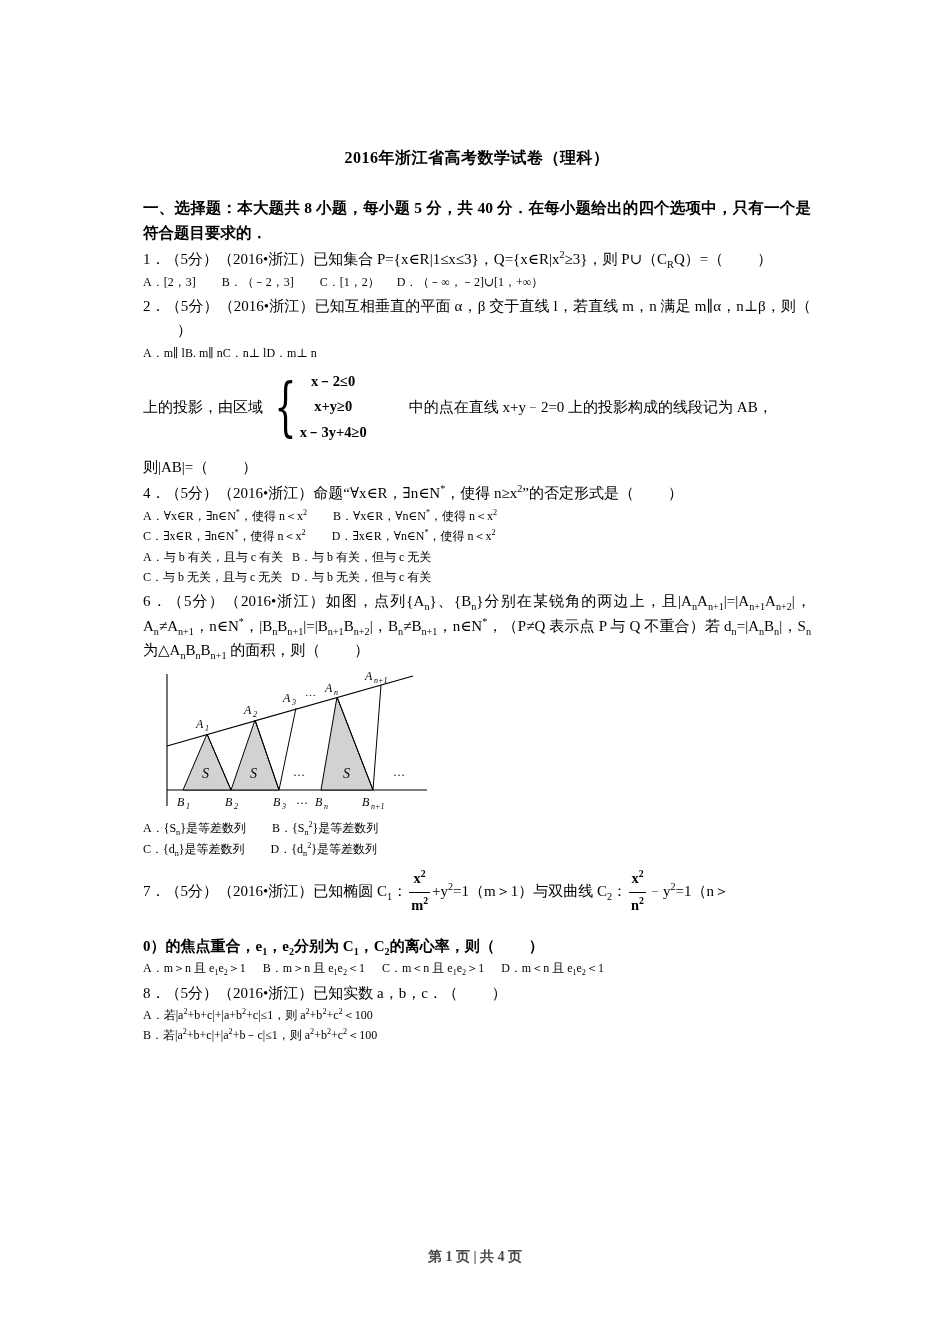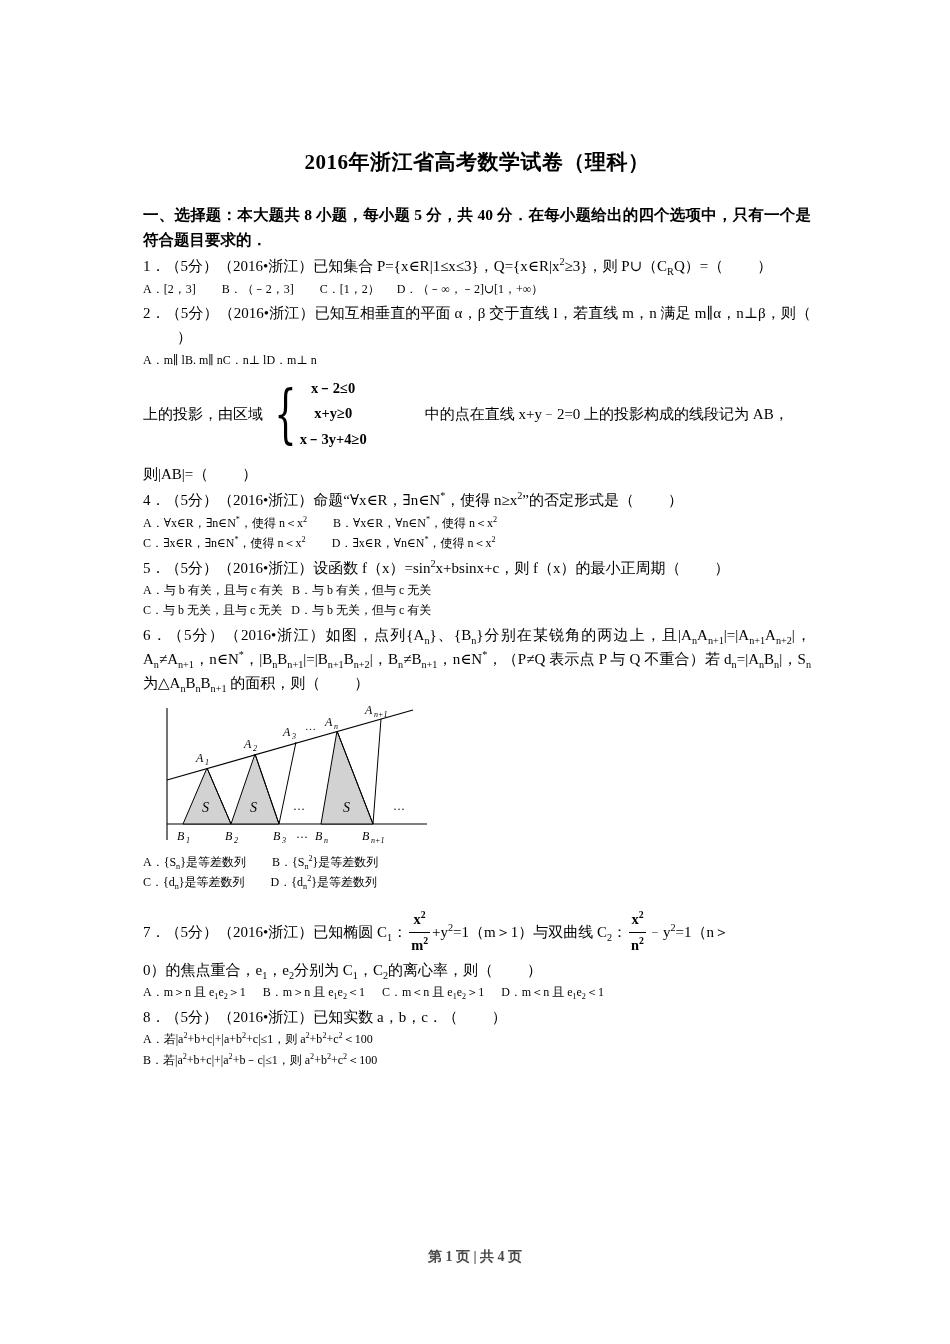--- a/index.html
+++ b/index.html
@@ -16,21 +16,21 @@
     overflow: hidden;
   }
   .page {
     position: absolute;
     left: 143px;
     top: 0;
     width: 668px;
   }
   .doc-title {
     text-align: center;
-    font-size: 21px;
+    font-size: 16px;
     font-weight: bold;
     margin-top: 148px;
     letter-spacing: 0.5px;
   }
   .section-head {
     font-size: 15.5px;
     font-weight: bold;
     line-height: 1.62;
     margin-top: 26px;
     text-align: justify;
@@ -76,21 +76,21 @@
     margin: 0 -6px 0 2px;
   }
   .sys-rows {
     display: inline-block;
     font-weight: bold;
     font-size: 14.5px;
     line-height: 1.75;
     text-align: center;
   }
   .sys-rows div { white-space: nowrap; }
-  .sys-tail { margin-left: 58px; font-weight: normal; }
+  .sys-tail { margin-left: 42px; font-weight: normal; }
 
   
   .frac {
     display: inline-block;
     vertical-align: middle;
     text-align: center;
     font-size: 0.96em;
     margin: 0 2px;
     position: relative;
     top: -1px;
@@ -202,23 +202,20 @@
   <div class="q">
     <span>4．</span><span>（5分）</span><span>（2016•浙江）</span><span>命题“∀x∈R，∃n∈N</span><sup>*</sup><span>，使得 n≥x</span><sup>2</sup><span>”的否定形式是（</span><span class="blank"></span><span>）</span>
   </div>
   <div class="opts">
     <span>A．∀x∈R，∃n∈N<sup>*</sup>，使得 n＜x<sup>2</sup></span><span class="sp3"></span><span>B．∀x∈R，∀n∈N<sup>*</sup>，使得 n＜x<sup>2</sup></span>
   </div>
   <div class="opts">
     <span>C．∃x∈R，∃n∈N<sup>*</sup>，使得 n＜x<sup>2</sup></span><span class="sp3"></span><span>D．∃x∈R，∀n∈N<sup>*</sup>，使得 n＜x<sup>2</sup></span>
   </div>
 
-  <div class="q">
-    <span>5．</span><span>（5分）</span><span>（2016•浙江）</span><span>设函数 f（x）=sin</span><sup>2</sup><span>x+bsinx+c，则 f（x）的最小正周期（</span><span class="blank"></span><span>）</span>
-  </div>
   <div class="opts">
     <span>A．与 b 有关，且与 c 有关</span><span class="sp1"></span><span>B．与 b 有关，但与 c 无关</span>
   </div>
   <div class="opts">
     <span>C．与 b 无关，且与 c 无关</span><span class="sp1"></span><span>D．与 b 无关，但与 c 有关</span>
   </div>
 
   <div class="q">
     <span>6．</span><span>（5分）</span><span>（2016•浙江）</span><span>如图，点列{A<sub>n</sub>}、{B<sub>n</sub>}分别在某锐角的两边上，且|A<sub>n</sub>A<sub>n+1</sub>|=|A<sub>n+1</sub>A<sub>n+2</sub>|，A<sub>n</sub>≠A<sub>n+1</sub>，n∈N<sup>*</sup>，|B<sub>n</sub>B<sub>n+1</sub>|=|B<sub>n+1</sub>B<sub>n+2</sub>|，B<sub>n</sub>≠B<sub>n+1</sub>，n∈N<sup>*</sup>，（P≠Q 表示点 P 与 Q 不重合）若 d<sub>n</sub>=|A<sub>n</sub>B<sub>n</sub>|，S<sub>n</sub> 为△A<sub>n</sub>B<sub>n</sub>B<sub>n+1</sub> 的面积，则（</span><span class="blank"></span><span>）</span>
   </div>
@@ -289,24 +286,24 @@
     </svg>
   </div>
 
   <div class="opts">
     <span>A．{S<sub>n</sub>}是等差数列</span><span class="sp3"></span><span>B．{S<sub>n</sub><sup>2</sup>}是等差数列</span>
   </div>
   <div class="opts">
     <span>C．{d<sub>n</sub>}是等差数列</span><span class="sp3"></span><span>D．{d<sub>n</sub><sup>2</sup>}是等差数列</span>
   </div>
 
-  <div class="q" style="margin-top:16px;">
+  <div class="q" style="margin-top:9px;">
     <span>7．</span><span>（5分）</span><span>（2016•浙江）</span><span>已知椭圆 C</span><sub>1</sub><span>：</span><span class="frac"><span class="num">x<sup>2</sup></span><span class="den">m<sup>2</sup></span></span><span>+y<sup>2</sup>=1（m＞1）与双曲线 C<sub>2</sub>：</span><span class="frac"><span class="num">x<sup>2</sup></span><span class="den">n<sup>2</sup></span></span><span>﹣y<sup>2</sup>=1（n＞</span>
   </div>
-  <div class="q" style="margin-top:0;">
+  <div class="q" style="margin-top:16px;font-weight:bold;">
     <span>0）的焦点重合，e<sub>1</sub>，e<sub>2</sub>分别为 C<sub>1</sub>，C<sub>2</sub>的离心率，则（</span><span class="blank"></span><span>）</span>
   </div>
   <div class="opts">
     <span>A．m＞n 且 e<sub>1</sub>e<sub>2</sub>＞1</span><span class="sp2"></span><span>B．m＞n 且 e<sub>1</sub>e<sub>2</sub>＜1</span><span class="sp2"></span><span>C．m＜n 且 e<sub>1</sub>e<sub>2</sub>＞1</span><span class="sp2"></span><span>D．m＜n 且 e<sub>1</sub>e<sub>2</sub>＜1</span>
   </div>
 
   <div class="q">
     <span>8．</span><span>（5分）</span><span>（2016•浙江）</span><span>已知实数 a，b，c．（</span><span class="blank"></span><span>）</span>
   </div>
   <div class="opts">

